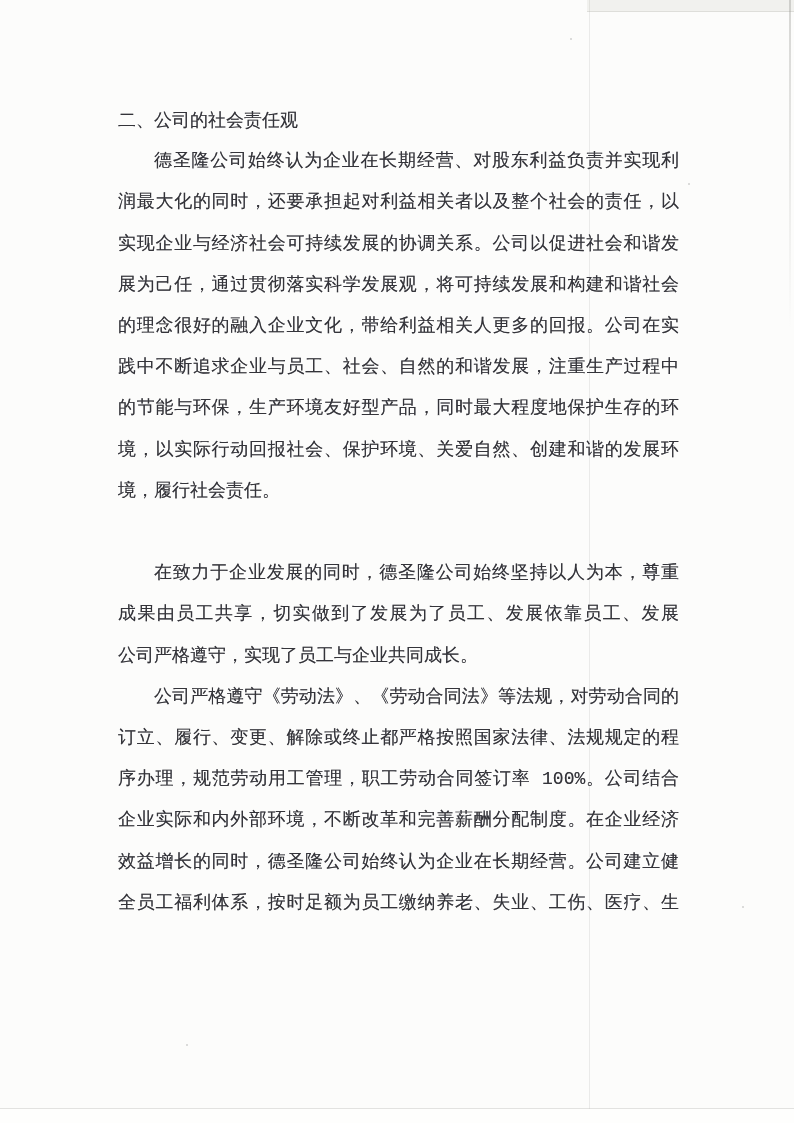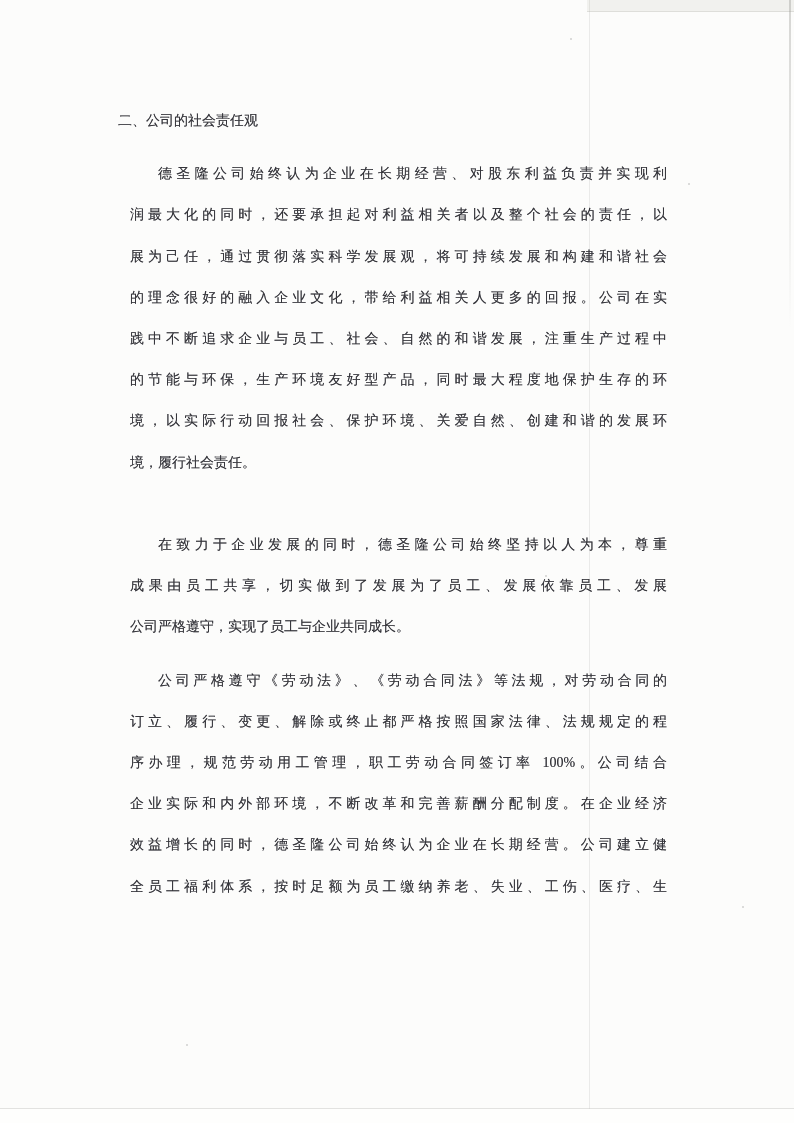--- a/index.html
+++ b/index.html
@@ -13,31 +13,31 @@
     height: 1123px;
     background: #fcfcfb;
     overflow: hidden;
     font-family: "Liberation Serif", "DejaVu Serif", serif;
   }
   .content {
     position: absolute;
     left: 118px;
     top: 100px;
     width: 561px;
-    font-size: 14px;
+    font-size: 18px;
     line-height: 41.2px;
     color: #34343a;
     text-shadow: 0 0 0.6px rgba(52,52,60,0.55);
   }
   .section + .section { margin-top: 41.2px; }
   .heading {
     text-align: left;
     white-space: nowrap;
   }
-  .paragraph { margin: 12px; }
+  .paragraph { margin: 0; font-family: Liberation Mono, monospace; }
   .line {
     white-space: nowrap;
     text-align: justify;
     text-align-last: justify;
   }
   .line.first { text-indent: 2em; }
   .line.short { text-align-last: left; }
 
   
   .artifact { position: absolute; pointer-events: none; }
@@ -84,20 +84,21 @@
   <div class="artifact speck speck3"></div>
   <div class="artifact speck speck4"></div>
   <div class="artifact speck speck5"></div>
 
   <div class="content" style="color: rgb(52, 52, 58);">
       <div class="section">
         <div class="heading">二、公司的社会责任观</div>
         <div class="paragraph">
           <div class="line first">德圣隆公司始终认为企业在长期经营、对股东利益负责并实现利</div>
           <div class="line">润最大化的同时，还要承担起对利益相关者以及整个社会的责任，以</div>
+          <div class="line">实现企业与经济社会可持续发展的协调关系。公司以促进社会和谐发</div>
           <div class="line">展为己任，通过贯彻落实科学发展观，将可持续发展和构建和谐社会</div>
           <div class="line">的理念很好的融入企业文化，带给利益相关人更多的回报。公司在实</div>
           <div class="line">践中不断追求企业与员工、社会、自然的和谐发展，注重生产过程中</div>
           <div class="line">的节能与环保，生产环境友好型产品，同时最大程度地保护生存的环</div>
           <div class="line">境，以实际行动回报社会、保护环境、关爱自然、创建和谐的发展环</div>
           <div class="line short">境，履行社会责任。</div>
         </div>
       </div>
       <div class="section">
         <div class="paragraph">

